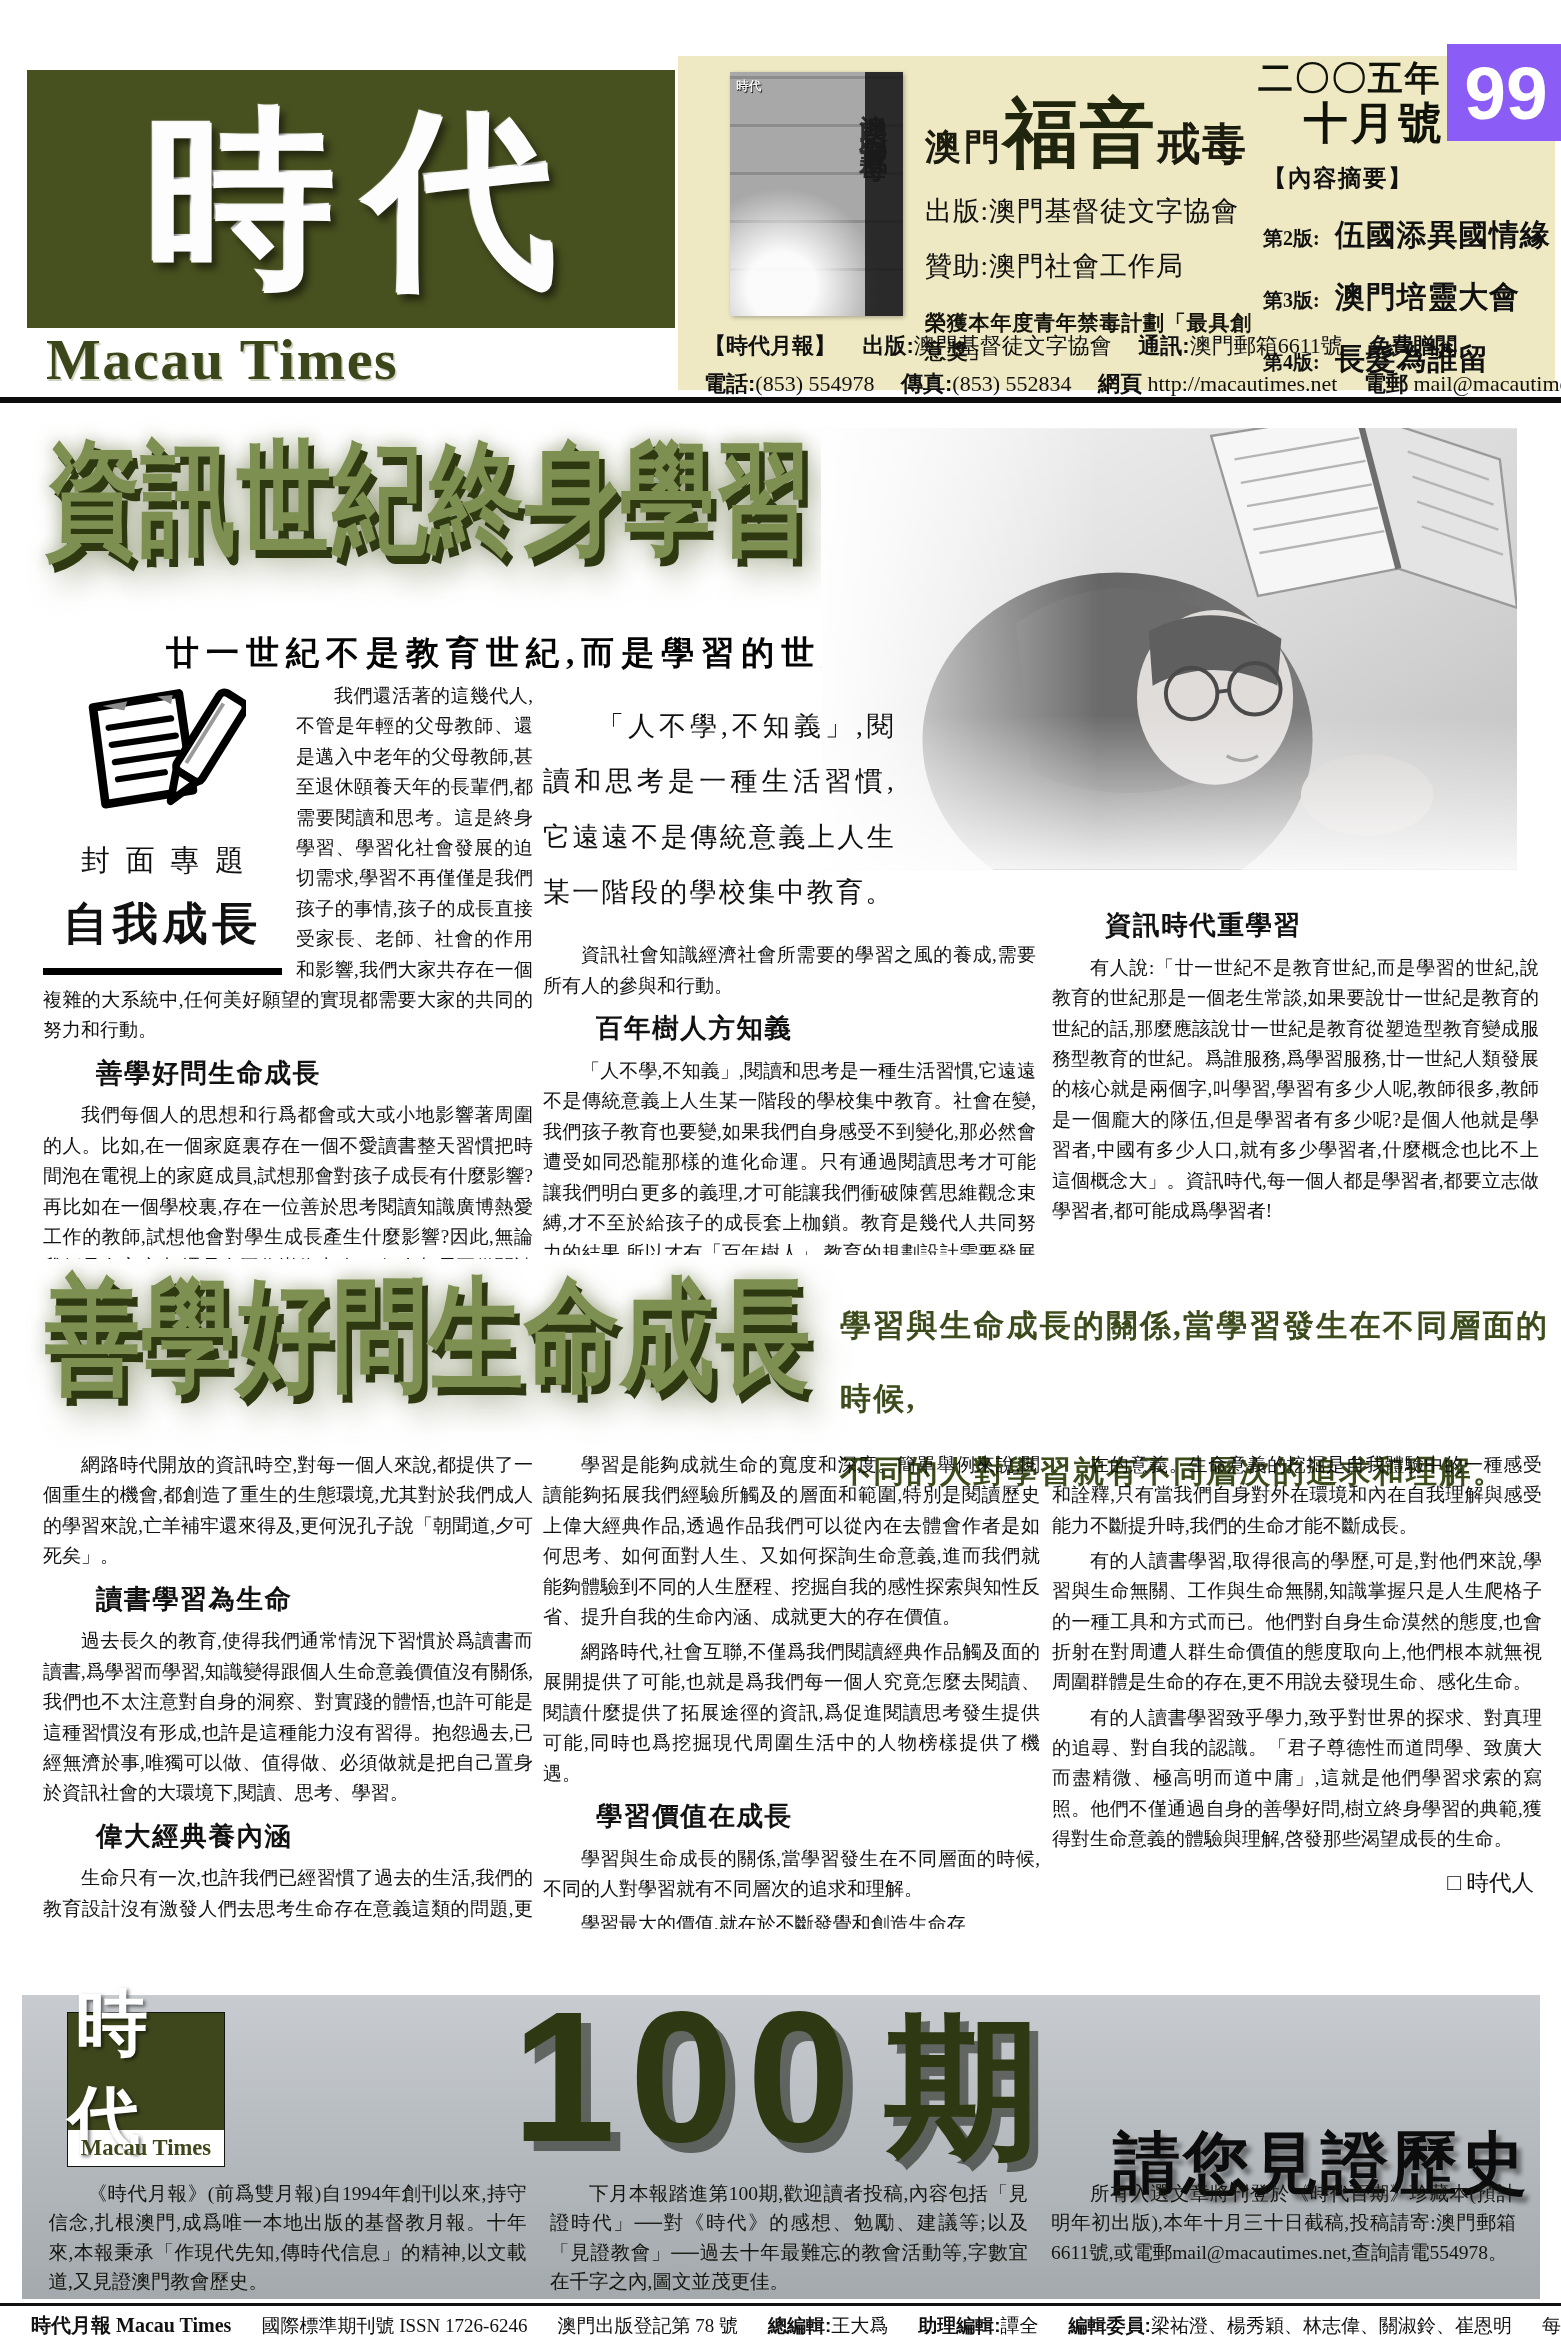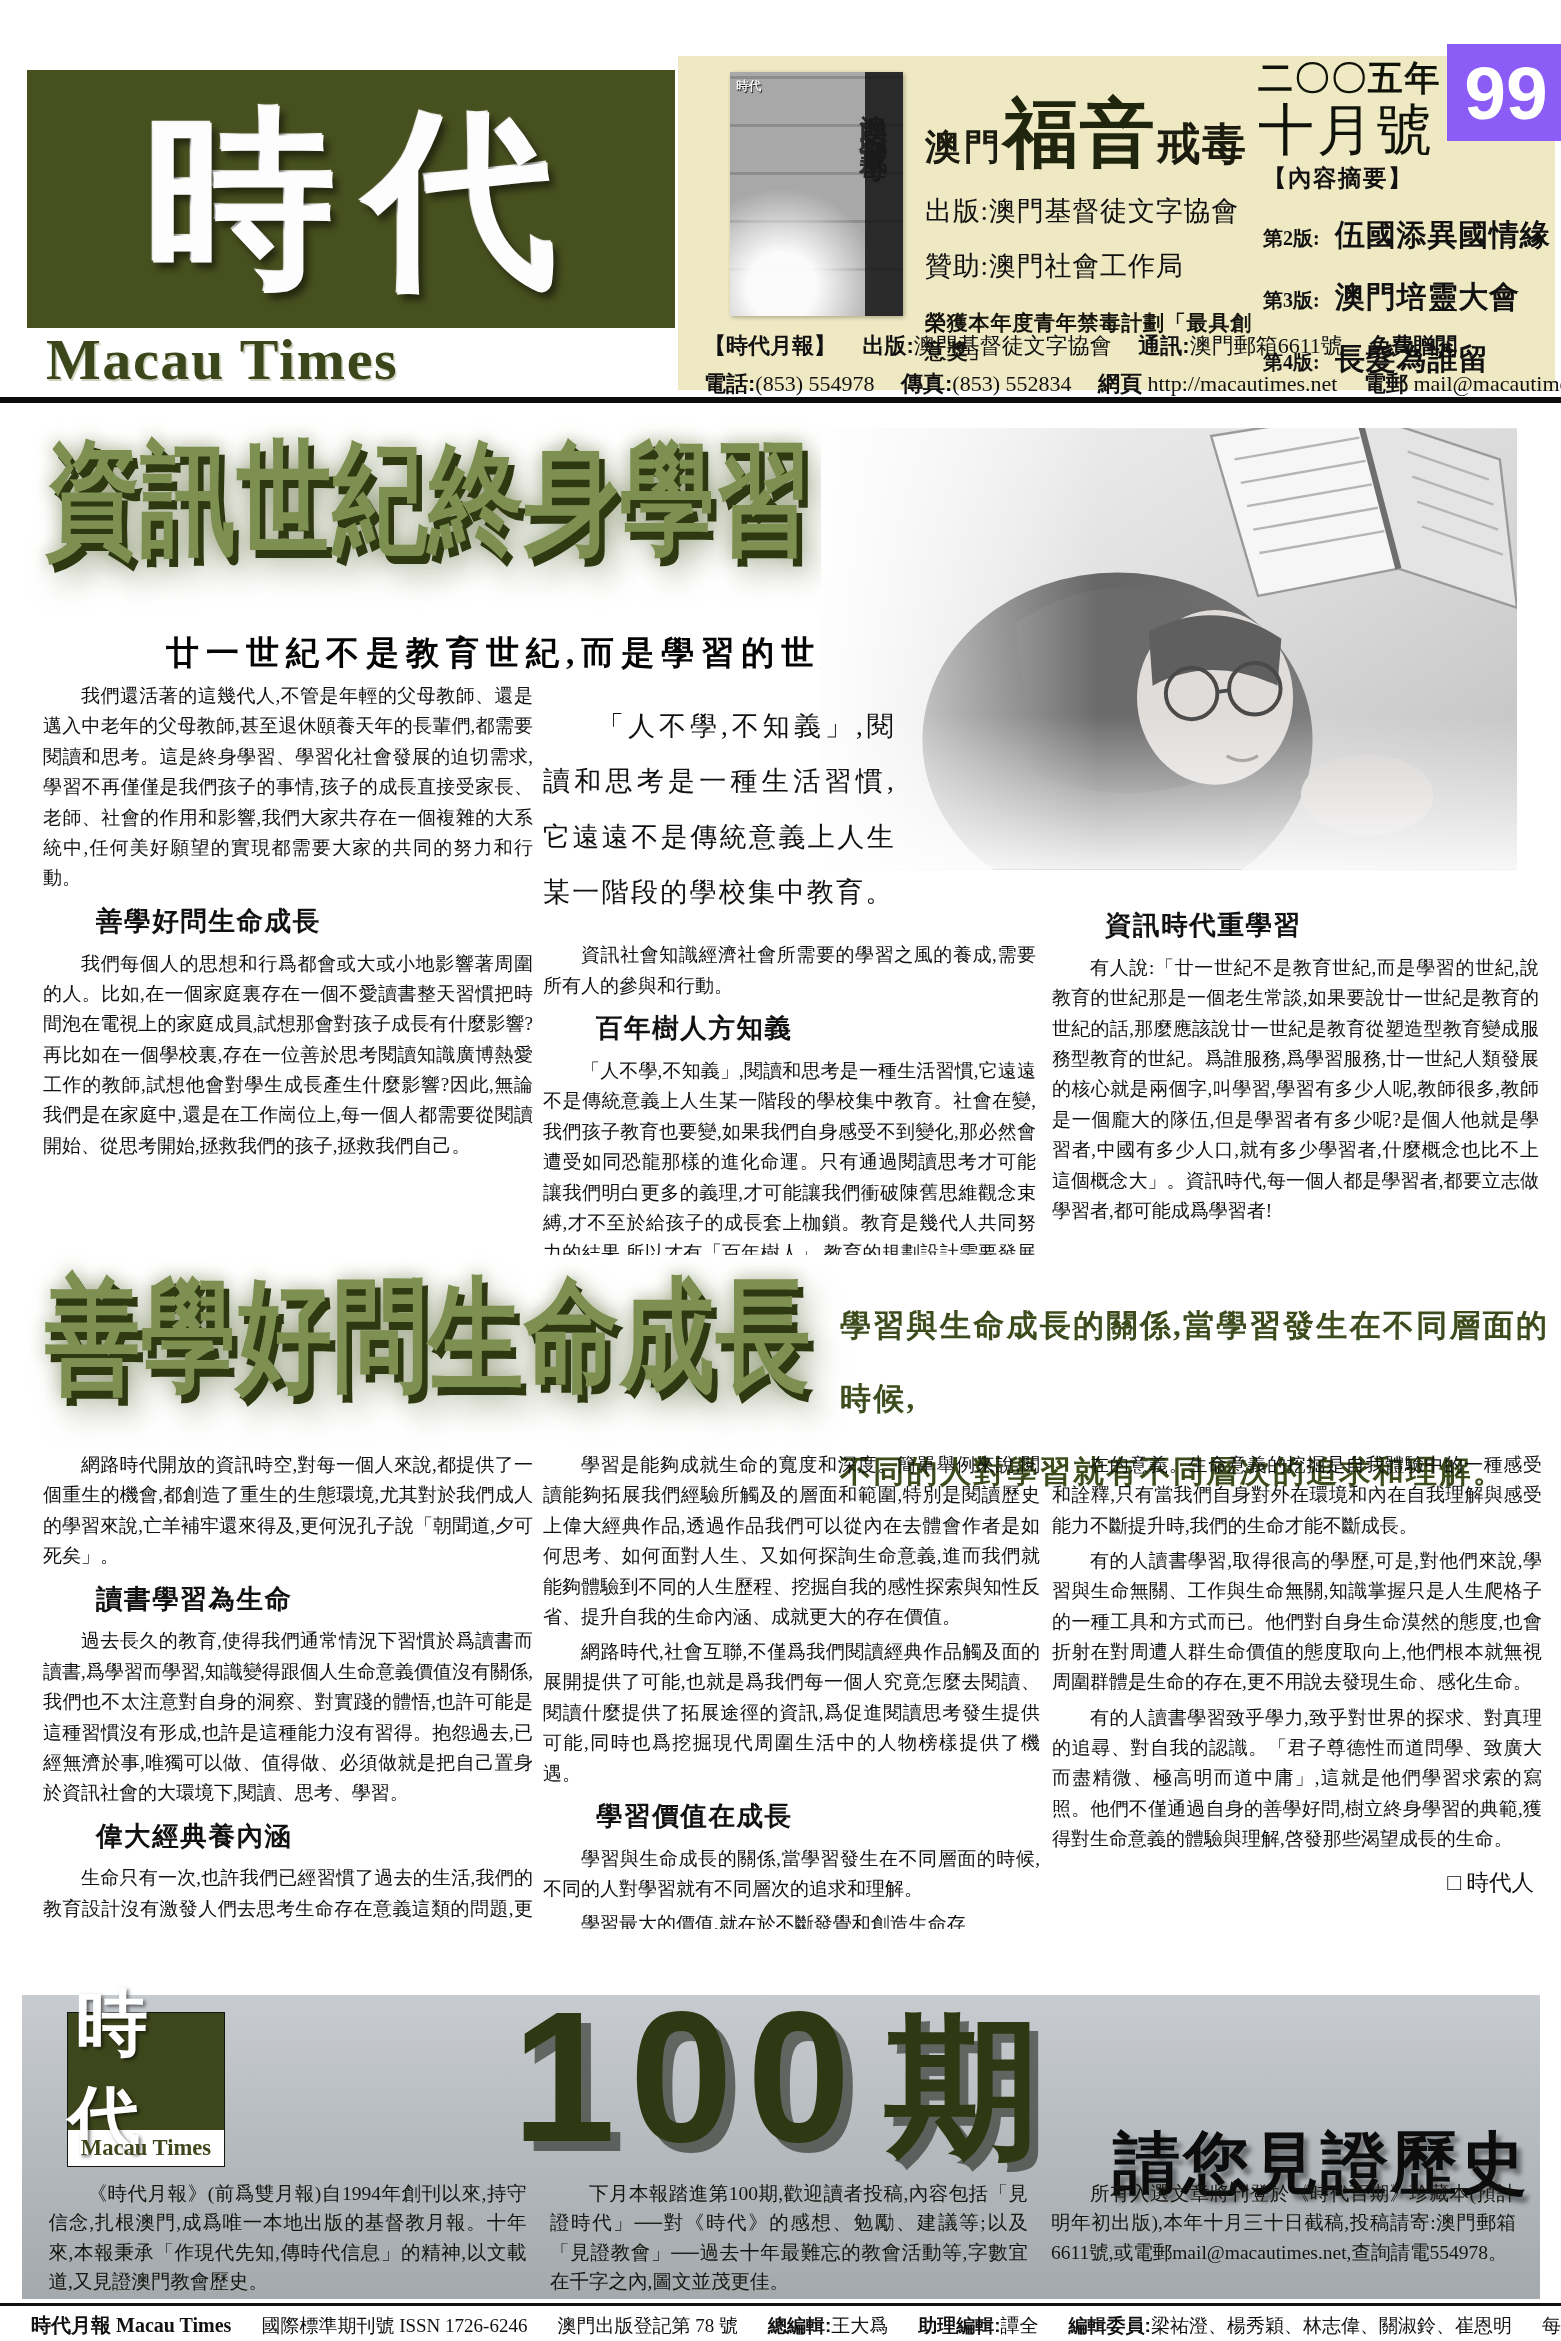--- a/index.html
+++ b/index.html
@@ -39,21 +39,21 @@
   .g-title{display:flex;align-items:baseline;font-family:"Liberation Sans", sans-serif;color:#1b1b10;}
   .g-title .t-pre{font-size:36px;font-weight:bold;letter-spacing:3.1px;}
   .g-title .t-emph{font-size:75px;font-weight:900;letter-spacing:1.6px;line-height:.9;color:#20250e;}
   .g-title .t-suf{font-size:44px;font-weight:bold;letter-spacing:1.6px;}
   .g-line{font-size:27px;margin-top:19px;letter-spacing:0.8px;color:#101010;}
   .g-award{font-size:21px;font-weight:bold;margin-top:25px;color:#14140c;letter-spacing:0.8px;}
 
   #date-block{left:1258px;top:58px;width:187px;font-family:"Liberation Sans", sans-serif;
     color:#10130a;line-height:1.15;}
   #date-block .d-year{font-size:35px;font-weight:900;letter-spacing:1.6px;}
-  #date-block .d-month{font-size:56px;font-weight:400;letter-spacing:3.1px;}
+  #date-block .d-month{font-size:44px;font-weight:700;letter-spacing:3.1px;text-align:right;}
   #issue-badge{left:1447px;top:44px;width:118px;height:97px;background:#8b5cf6;
     display:flex;align-items:center;justify-content:center;}
   #issue-badge span{font-family:"Liberation Sans", sans-serif;font-size:75px;font-weight:900;color:#fff;}
 
   #summary-block{left:1263px;top:162px;width:290px;}
   .s-head{font-size:23.4px;font-weight:bold;letter-spacing:1.6px;font-family:"Liberation Sans", sans-serif;}
   .s-item{display:flex;align-items:baseline;margin-top:21px;}
   .s-page{font-size:20px;font-weight:bold;width:72px;flex:0 0 auto;}
   .s-title{font-size:30px;font-weight:900;font-family:"Liberation Sans", sans-serif;letter-spacing:0.8px;}
 
@@ -251,20 +251,41 @@
       <circle cx="556" cy="334" r="33" fill="none" stroke="#4a4a4a" stroke-width="5"></circle>
       <line x1="508" y1="338" x2="523" y2="336" stroke="#4a4a4a" stroke-width="5"></line>
       <path d="M520,420 Q540,432 560,420" stroke="#8d8a88" stroke-width="4" fill="none"></path>
       <ellipse cx="700" cy="470" rx="85" ry="52" fill="#d4d1cf"></ellipse>
       <rect width="892" height="566" fill="url(#fadeL)"></rect>
       <rect width="892" height="566" fill="url(#fadeB)"></rect>
     </svg>
   </div>
 
   <div class="abs col" id="a1c1">
+    <div id="feature-box">
+      <svg width="167" height="139" viewBox="0 0 214 178">
+        <path d="M18,30 L128,12 L146,136 L34,154 Z" fill="#ffffff" stroke="#000" stroke-width="11" stroke-linejoin="round"></path>
+        <path d="M30,28 L62,22 L58,34 Z" fill="#8a8a8a"></path>
+        <path d="M100,16 L120,14 L118,26 Z" fill="#8a8a8a"></path>
+        <g stroke="#000" stroke-width="8" stroke-linecap="round">
+          <line x1="38" y1="56" x2="118" y2="44"></line>
+            <line x1="42" y1="78" x2="124" y2="66"></line>
+          <line x1="46" y1="100" x2="128" y2="88"></line>
+            <line x1="50" y1="122" x2="110" y2="113"></line>
+        </g>
+        <g transform="rotate(32 160 80)">
+          <rect x="142" y="6" width="38" height="118" rx="8" fill="#ffffff" stroke="#000" stroke-width="10"></rect>
+          <path d="M146,124 L176,124 L161,162 Z" fill="#ffffff" stroke="#000" stroke-width="10" stroke-linejoin="round"></path>
+          <path d="M155,148 L167,148 L161,162 Z" fill="#000"></path>
+          <line x1="152" y1="20" x2="152" y2="110" stroke="#9a9a9a" stroke-width="5"></line>
+        </g>
+      </svg>
+      <div class="tag">封面專題</div>
+      <div class="ttl">自我成長</div>
+    </div>
     <p>我們還活著的這幾代人,不管是年輕的父母教師、還是邁入中老年的父母教師,甚至退休頤養天年的長輩們,都需要閱讀和思考。這是終身學習、學習化社會發展的迫切需求,學習不再僅僅是我們孩子的事情,孩子的成長直接受家長、老師、社會的作用和影響,我們大家共存在一個複雜的大系統中,任何美好願望的實現都需要大家的共同的努力和行動。</p>
     <div class="subhead">善學好問生命成長</div>
     <p>我們每個人的思想和行爲都會或大或小地影響著周圍的人。比如,在一個家庭裏存在一個不愛讀書整天習慣把時間泡在電視上的家庭成員,試想那會對孩子成長有什麼影響?再比如在一個學校裏,存在一位善於思考閱讀知識廣博熱愛工作的教師,試想他會對學生成長產生什麼影響?因此,無論我們是在家庭中,還是在工作崗位上,每一個人都需要從閱讀開始、從思考開始,拯救我們的孩子,拯救我們自己。</p>
   </div>
 
   <div class="abs col" id="a1c2">
     <div id="quote1">「人不學,不知義」,閱讀和思考是一種生活習慣,它遠遠不是傳統意義上人生某一階段的學校集中教育。</div>
     <p>資訊社會知識經濟社會所需要的學習之風的養成,需要所有人的參與和行動。</p>
     <div class="subhead">百年樹人方知義</div>
     <p>「人不學,不知義」,閱讀和思考是一種生活習慣,它遠遠不是傳統意義上人生某一階段的學校集中教育。社會在變,我們孩子教育也要變,如果我們自身感受不到變化,那必然會遭受如同恐龍那樣的進化命運。只有通過閱讀思考才可能讓我們明白更多的義理,才可能讓我們衝破陳舊思維觀念束縛,才不至於給孩子的成長套上枷鎖。教育是幾代人共同努力的結果,所以才有「百年樹人」,教育的規劃設計需要發展的眼光、需要大視野。</p>

